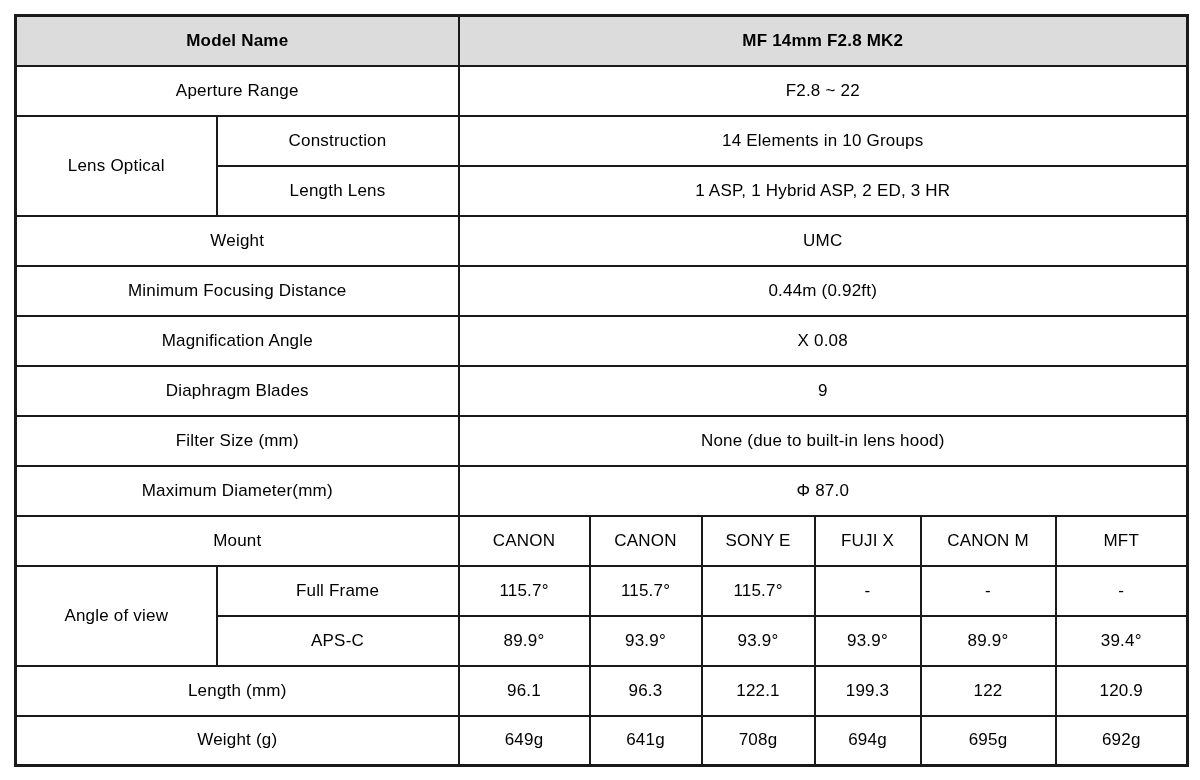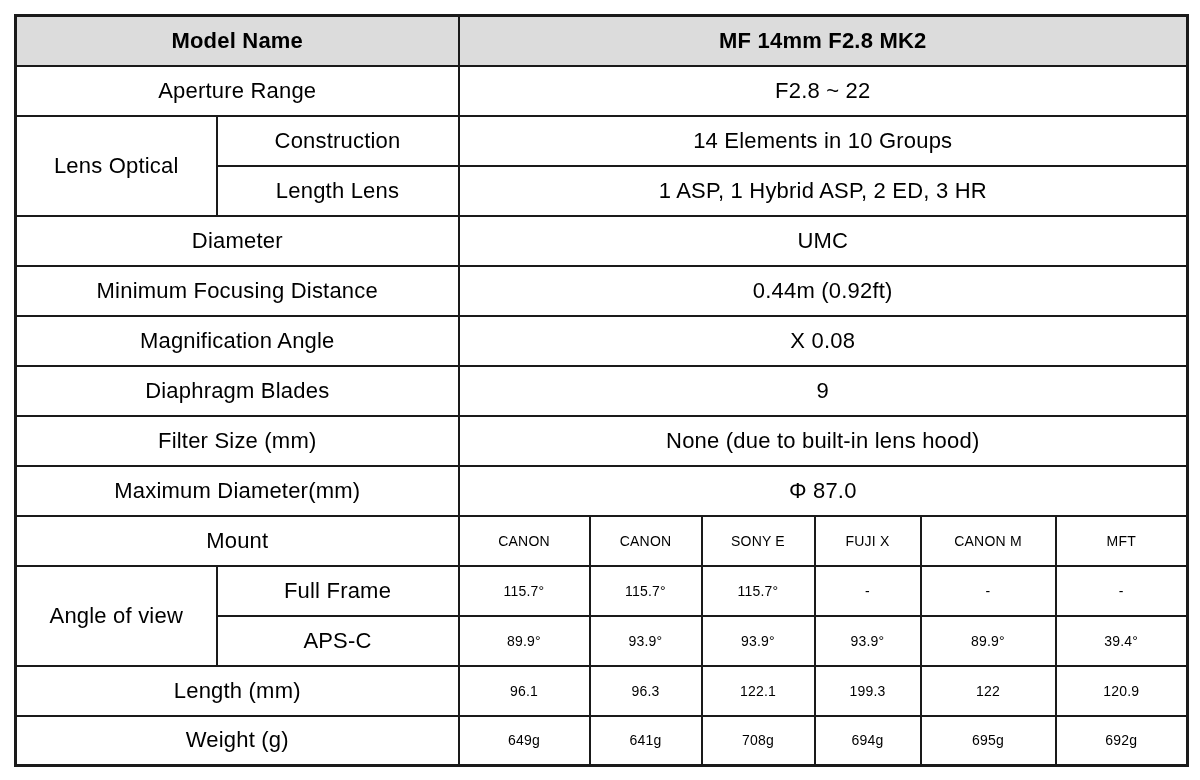--- a/index.html
+++ b/index.html
@@ -24,32 +24,32 @@
     height: 752px;
     border-collapse: collapse;
     table-layout: fixed;
     border: 3px solid var(--border);
   }
   table.spec td {
     border: 2px solid var(--border);
     text-align: center;
     vertical-align: middle;
     padding: 0 4px;
-    font-size: 22px;
+    font-size: 17px;
     letter-spacing: 0.2px;
     height: 50px;
     overflow: hidden;
     white-space: nowrap;
   }
   table.spec tr.header-row td {
     background: var(--header-bg);
     font-weight: bold;
   }
   table.spec td.small {
-    font-size: 14px;
+    font-size: 17px;
   }
 </style>
 </head>
 <body>
 
 <div class="page">
   <table class="spec">
     <colgroup>
       <col style="width:201px">
       <col style="width:242px">
@@ -77,21 +77,21 @@
       <td>Construction</td>
       <td colspan="6">14 Elements in 10 Groups</td>
     </tr>
 
     <tr>
       <td>Length Lens</td>
       <td colspan="6">1 ASP, 1 Hybrid ASP, 2 ED, 3 HR</td>
     </tr>
 
     <tr>
-      <td colspan="2">Diameter</td>
+      <td colspan="2">Weight</td>
       <td colspan="6">UMC</td>
     </tr>
 
     <tr>
       <td colspan="2">Minimum Focusing Distance</td>
       <td colspan="6">0.44m (0.92ft)</td>
     </tr>
 
     <tr>
       <td colspan="2">Magnification Angle</td>

